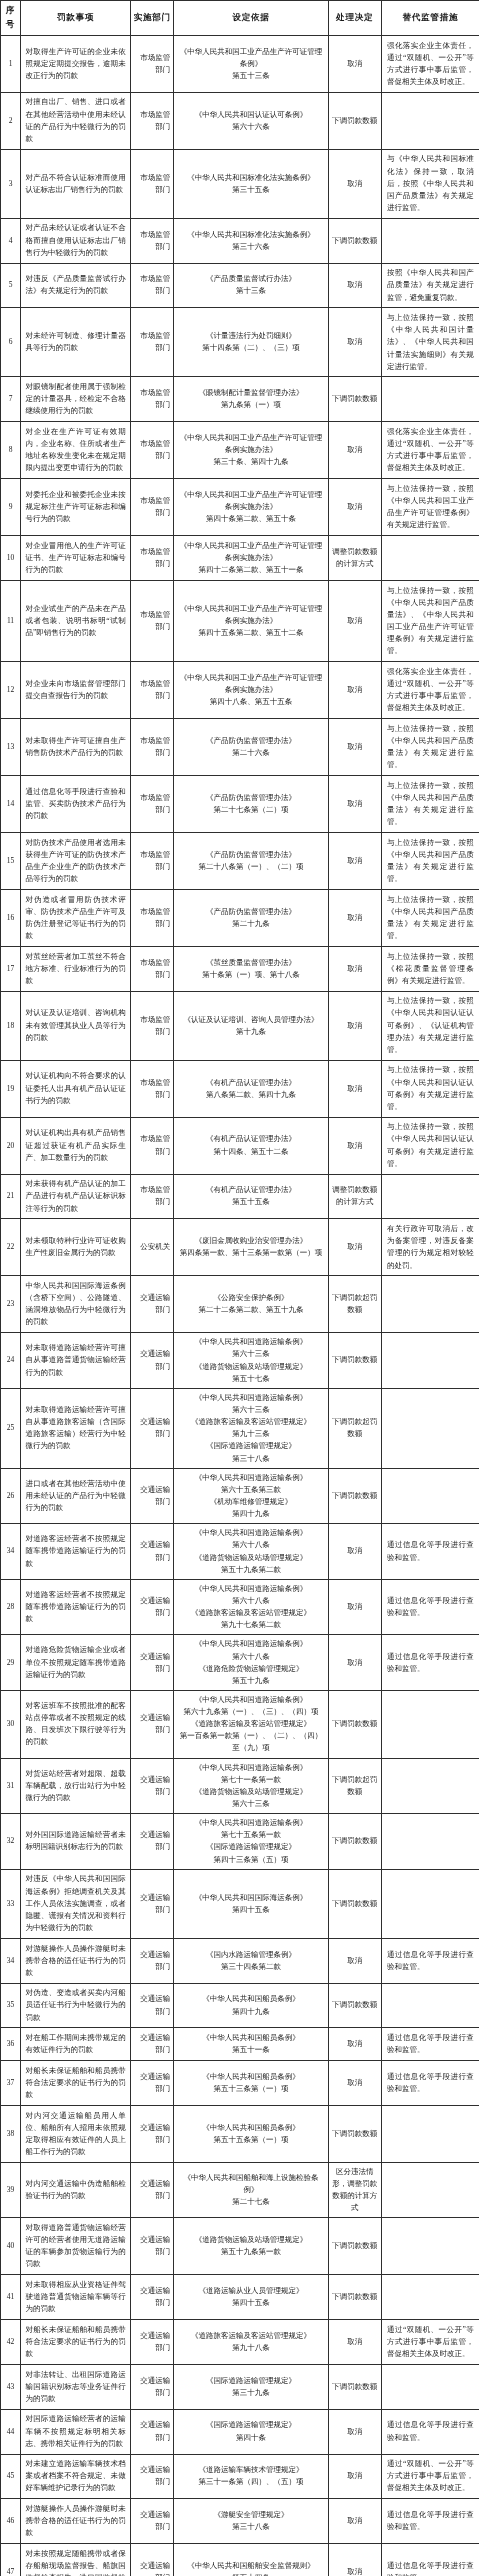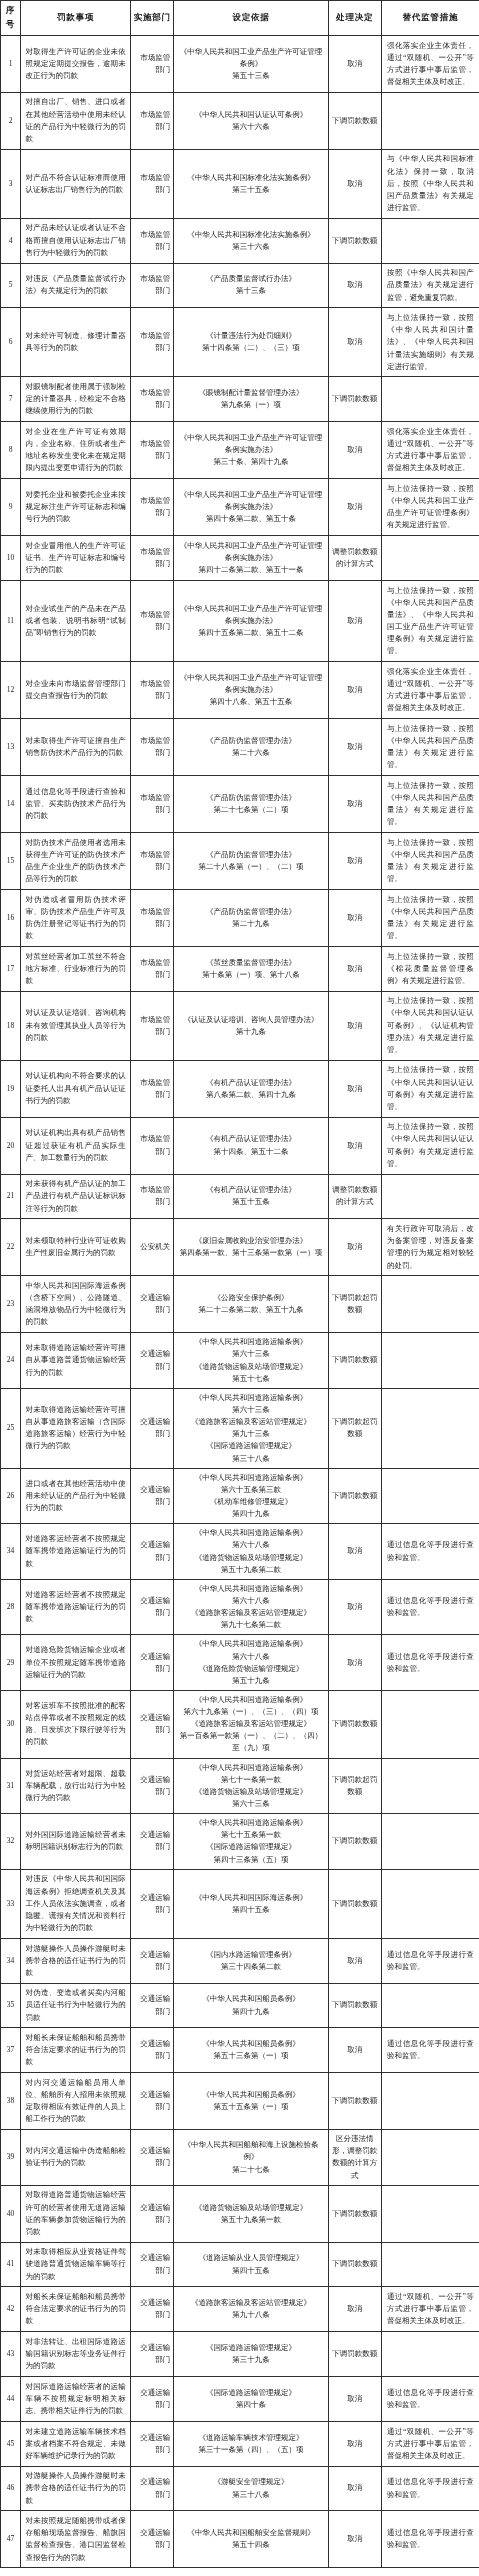--- a/index.html
+++ b/index.html
@@ -394,20 +394,29 @@
       <tr>
     <td class="c-no">35</td>
     <td class="c-item">对伪造、变造或者买卖内河船员适任证书行为中轻微行为的罚款</td>
     <td class="c-dept">交通运输部门</td>
     <td class="c-basis">《中华人民共和国船员条例》
 第四十九条</td>
     <td class="c-decision">下调罚款数额</td>
     <td class="c-measure"></td>
   </tr>
       <tr>
+    <td class="c-no">36</td>
+    <td class="c-item">对在船工作期间未携带规定的有效证件行为的罚款</td>
+    <td class="c-dept">交通运输部门</td>
+    <td class="c-basis">《中华人民共和国船员条例》
+第五十一条</td>
+    <td class="c-decision">取消</td>
+    <td class="c-measure">通过信息化等手段进行查验和监管。</td>
+  </tr>
+      <tr>
     <td class="c-no">37</td>
     <td class="c-item">对船长未保证船舶和船员携带符合法定要求的证书行为的罚款</td>
     <td class="c-dept">交通运输部门</td>
     <td class="c-basis">《中华人民共和国船员条例》
 第五十三条第（一）项</td>
     <td class="c-decision">取消</td>
     <td class="c-measure">通过信息化等手段进行查验和监管。</td>
   </tr>
       <tr>
     <td class="c-no">38</td>

